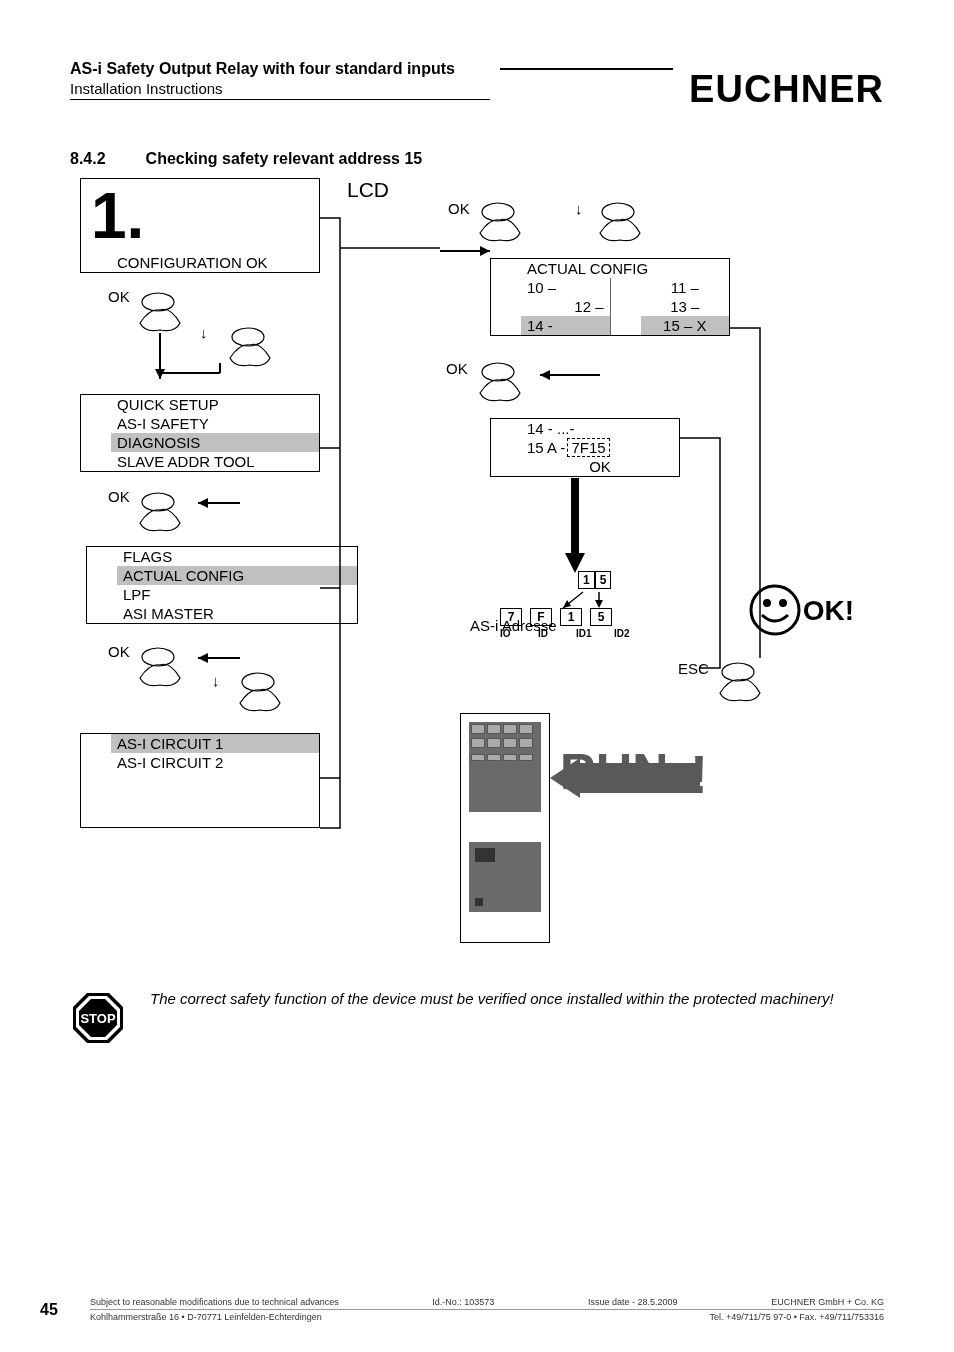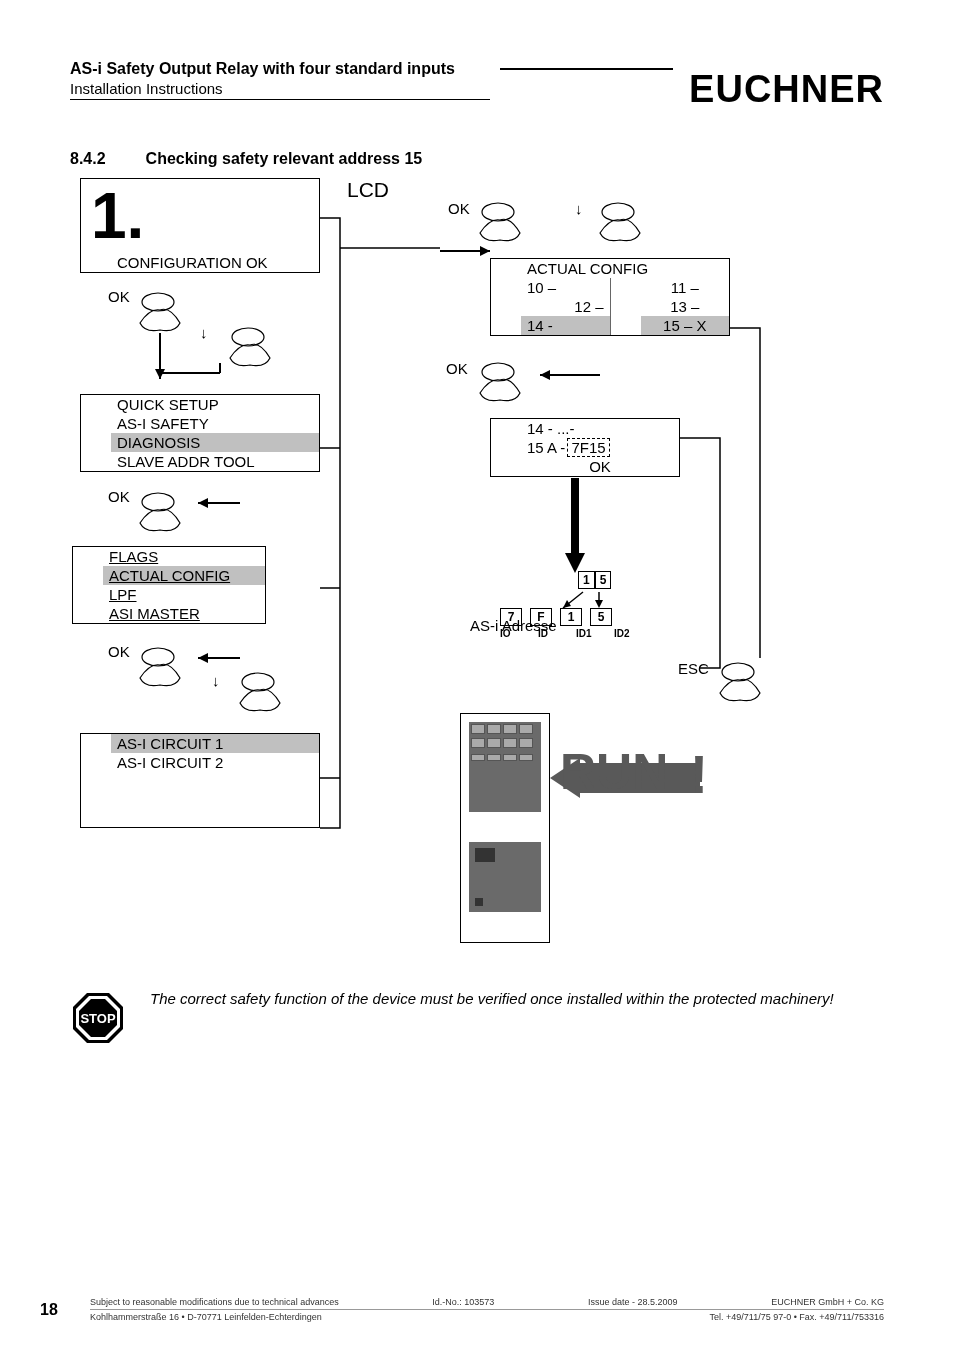--- a/index.html
+++ b/index.html
@@ -257,21 +257,21 @@
     <svg class="hand" style="left:60px; top:310px;" width="60" height="50">
       <ellipse cx="28" cy="14" rx="16" ry="9" fill="none" stroke="#000" stroke-width="1.2"></ellipse>
       <path d="M10 35 Q20 20 30 22 Q40 18 50 35 Q45 45 30 42 Q15 45 10 35 Z" fill="none" stroke="#000" stroke-width="1.2"></path>
     </svg>
     <div class="hand-label" style="left:38px; top:310px;">OK</div>
     <svg class="arrow" style="left:120px; top:320px;" width="50" height="10">
       <line x1="50" y1="5" x2="8" y2="5" stroke="#000" stroke-width="2"></line>
       <polygon points="8,5 18,0 18,10" fill="#000"></polygon>
     </svg>
 
-    <div class="panel" style="left:2px; top:368px; width:194px;text-decoration:underline;">
+    <div class="panel" style="left:16px; top:368px; width:272px;">
       <div class="panel-row">FLAGS</div>
       <div class="panel-row hl">ACTUAL CONFIG</div>
       <div class="panel-row">LPF</div>
       <div class="panel-row">ASI MASTER</div>
     </div>
 
     <svg class="hand" style="left:60px; top:465px;" width="60" height="50">
       <ellipse cx="28" cy="14" rx="16" ry="9" fill="none" stroke="#000" stroke-width="1.2"></ellipse>
       <path d="M10 35 Q20 20 30 22 Q40 18 50 35 Q45 45 30 42 Q15 45 10 35 Z" fill="none" stroke="#000" stroke-width="1.2"></path>
     </svg>
@@ -370,20 +370,29 @@
         <span class="small-box">5</span>
       </div>
       <div class="id-code-labels" style="margin-top:2px;">
         <span class="sub-label" style="width:30px;">IO</span>
         <span class="sub-label" style="width:30px;">ID</span>
         <span class="sub-label" style="width:30px;">ID1</span>
         <span class="sub-label" style="width:30px;">ID2</span>
       </div>
     </div>
 
+    <div class="ok-face">
+      <svg width="55" height="55">
+        <circle cx="27" cy="27" r="24" fill="none" stroke="#000" stroke-width="3"></circle>
+        <circle cx="19" cy="20" r="4" fill="#000"></circle>
+        <circle cx="35" cy="20" r="4" fill="#000"></circle>
+        <path d="M14 32 Q27 44 40 32" fill="none" stroke="#000" stroke-width="3"></path>
+      </svg>
+      <span class="ok-face-text">OK!</span>
+    </div>
 
     <svg class="hand" style="left:640px; top:480px;" width="60" height="50">
       <ellipse cx="28" cy="14" rx="16" ry="9" fill="none" stroke="#000" stroke-width="1.2"></ellipse>
       <path d="M10 35 Q20 20 30 22 Q40 18 50 35 Q45 45 30 42 Q15 45 10 35 Z" fill="none" stroke="#000" stroke-width="1.2"></path>
     </svg>
     <div class="hand-label" style="left:608px; top:482px;">ESC</div>
 
     <div class="device-box" style="left:390px; top:535px;">
       <div class="device-inner">
         <div class="led-row">
@@ -436,21 +445,21 @@
       <polygon points="19,6 37,6 50,19 50,37 37,50 19,50 6,37 6,19" fill="#fff"></polygon>
       <polygon points="21,9 35,9 47,21 47,35 35,47 21,47 9,35 9,21" fill="#000"></polygon>
       <text x="28" y="33" text-anchor="middle" fill="#fff" font-size="13" font-weight="bold" font-family="Arial">STOP</text>
     </svg>
     <div class="stop-text">The correct safety function of the device must be verified once installed within the protected machinery!</div>
   </div>
 
 </div>
 
 <div class="footer">
-  <div class="page-num">18</div>
+  <div class="page-num">45</div>
   <div class="footer-lines">
     <div class="footer-line1">
       <span>Subject to reasonable modifications due to technical advances</span>
       <span>Id.-No.: 103573</span>
       <span>Issue date - 28.5.2009</span>
       <span>EUCHNER GmbH + Co. KG</span>
     </div>
     <div class="footer-line2">
       <span>Kohlhammerstraße 16 • D-70771 Leinfelden-Echterdingen</span>
       <span>Tel. +49/711/75 97-0 • Fax. +49/711/753316</span>

